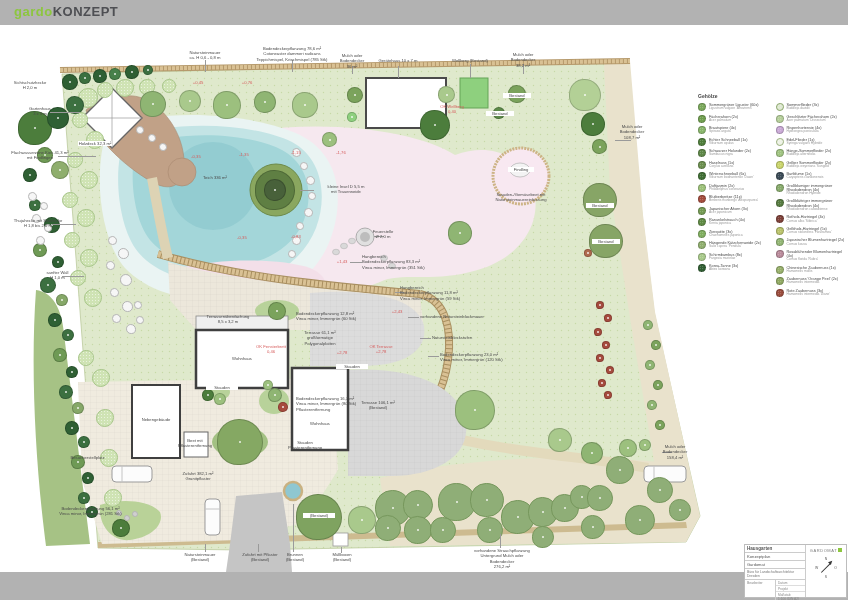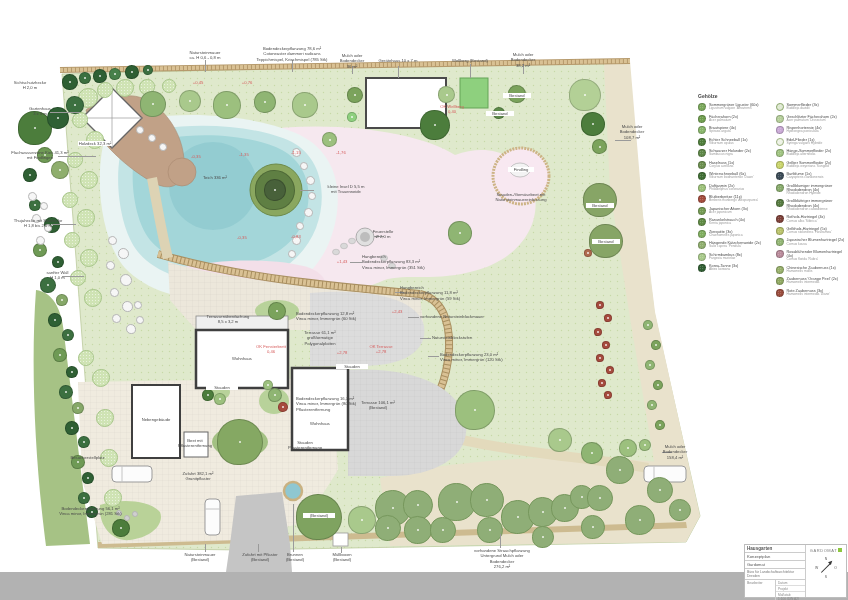--- a/index.html
+++ b/index.html
@@ -48,20 +48,25 @@
   .cl.o{right:0;top:50%;transform:translateY(-50%);}
   .cl.w{left:0;top:50%;transform:translateY(-50%);}
   .needle{position:absolute;left:50%;top:50%;width:13px;height:1.3px;background:#333;transform:translate(-50%,-50%) rotate(-45deg);}
   .needle::after{content:"";position:absolute;right:-3px;top:-2.1px;border-left:4px solid #333;border-top:2.7px solid transparent;border-bottom:2.7px solid transparent;}
 </style>
 </head>
 <body>
 
 <div id="page">
 
+  <div class="header">
+    <div class="brand">
+      <span class="g">gardo</span><span class="k">KONZEPT</span>
+    </div>
+  </div>
 
   <svg class="base" width="848" height="600" viewBox="0 0 848 600">
     <defs>
       <pattern id="dots" width="7" height="7" patternUnits="userSpaceOnUse">
         <circle cx="1.5" cy="1.5" r="0.7" fill="#bfd49d" opacity="0.8"></circle>
       </pattern>
       <pattern id="grid" width="6" height="6" patternUnits="userSpaceOnUse">
         <path d="M6,0 L0,0 0,6" fill="none" stroke="#000000" stroke-opacity="0.07" stroke-width="0.6"></path>
       </pattern>
     </defs>

